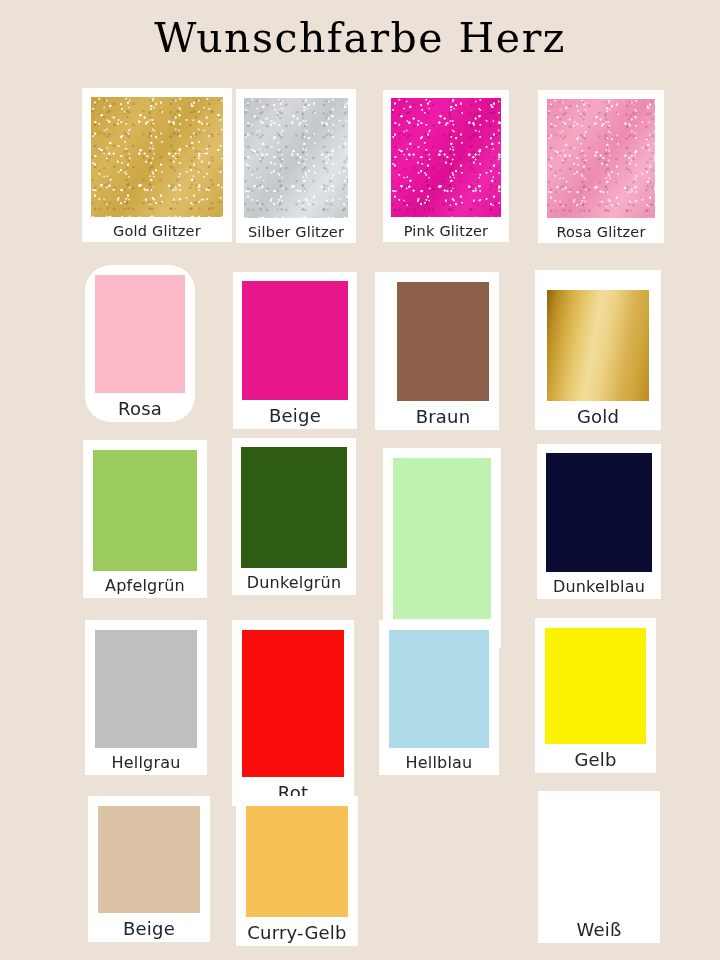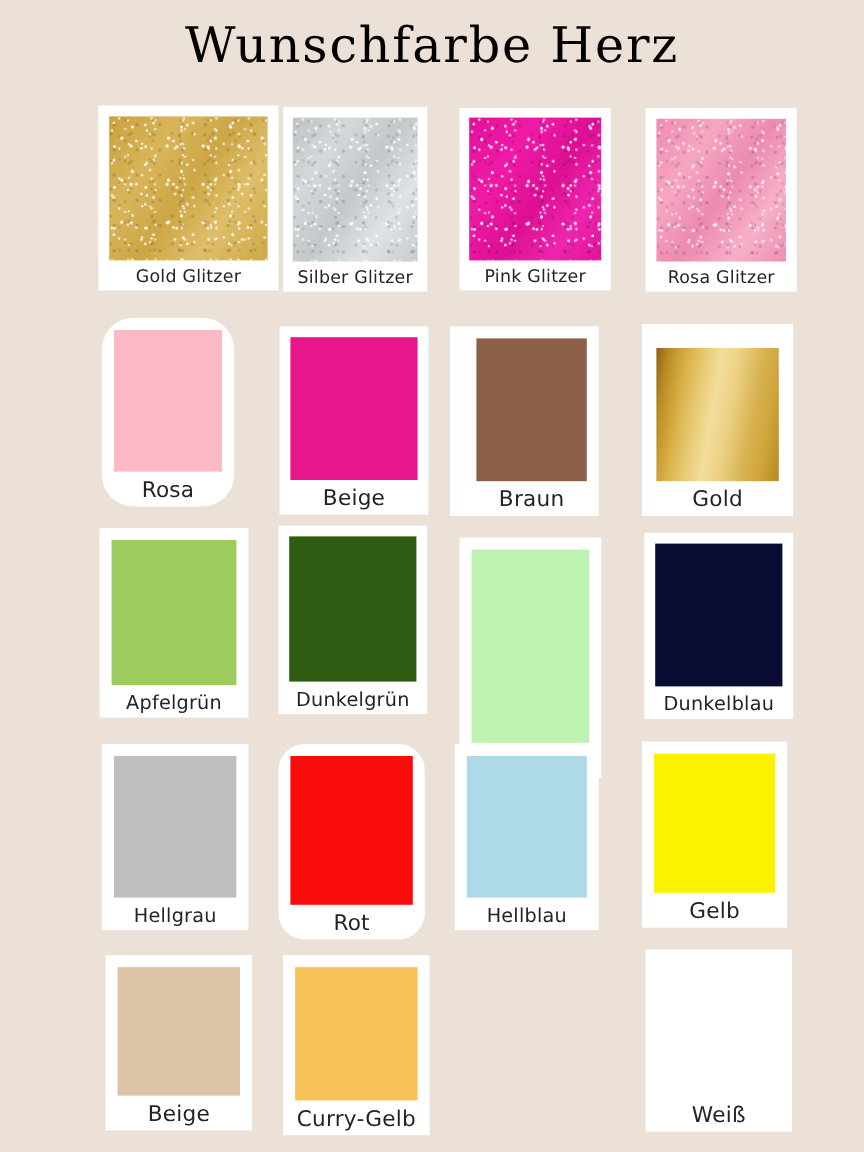--- a/index.html
+++ b/index.html
@@ -220,21 +220,21 @@
     <div class="swatch-card" style="left:537px; top:444px; width:124px; height:155px; padding:9px 9px 0 9px;">
       <div class="swatch-chip" style="background:#0a0c33;"></div>
       <div class="swatch-label">Dunkelblau</div>
     </div>
 
     <div class="swatch-card" style="left:85px; top:620px; width:122px; height:155px; padding:10px 10px 0 10px;">
       <div class="swatch-chip" style="background:#bfbfbf;"></div>
       <div class="swatch-label">Hellgrau</div>
     </div>
 
-    <div class="swatch-card" style="left:232px; top:620px; width:122px; height:163px; padding:10px 10px 0 10px;border-radius:22px;">
+    <div class="swatch-card" style="left:232px; top:620px; width:122px; height:186px; padding:10px 10px 0 10px;">
       <div class="swatch-chip" style="background:#f90c0c;"></div>
       <div class="swatch-label label-lg">Rot</div>
     </div>
 
     <div class="swatch-card" style="left:379px; top:620px; width:120px; height:155px; padding:10px 10px 0 10px;">
       <div class="swatch-chip" style="background:#aed9e6;"></div>
       <div class="swatch-label">Hellblau</div>
     </div>
 
     <div class="swatch-card" style="left:535px; top:618px; width:121px; height:155px; padding:10px 10px 0 10px;">

